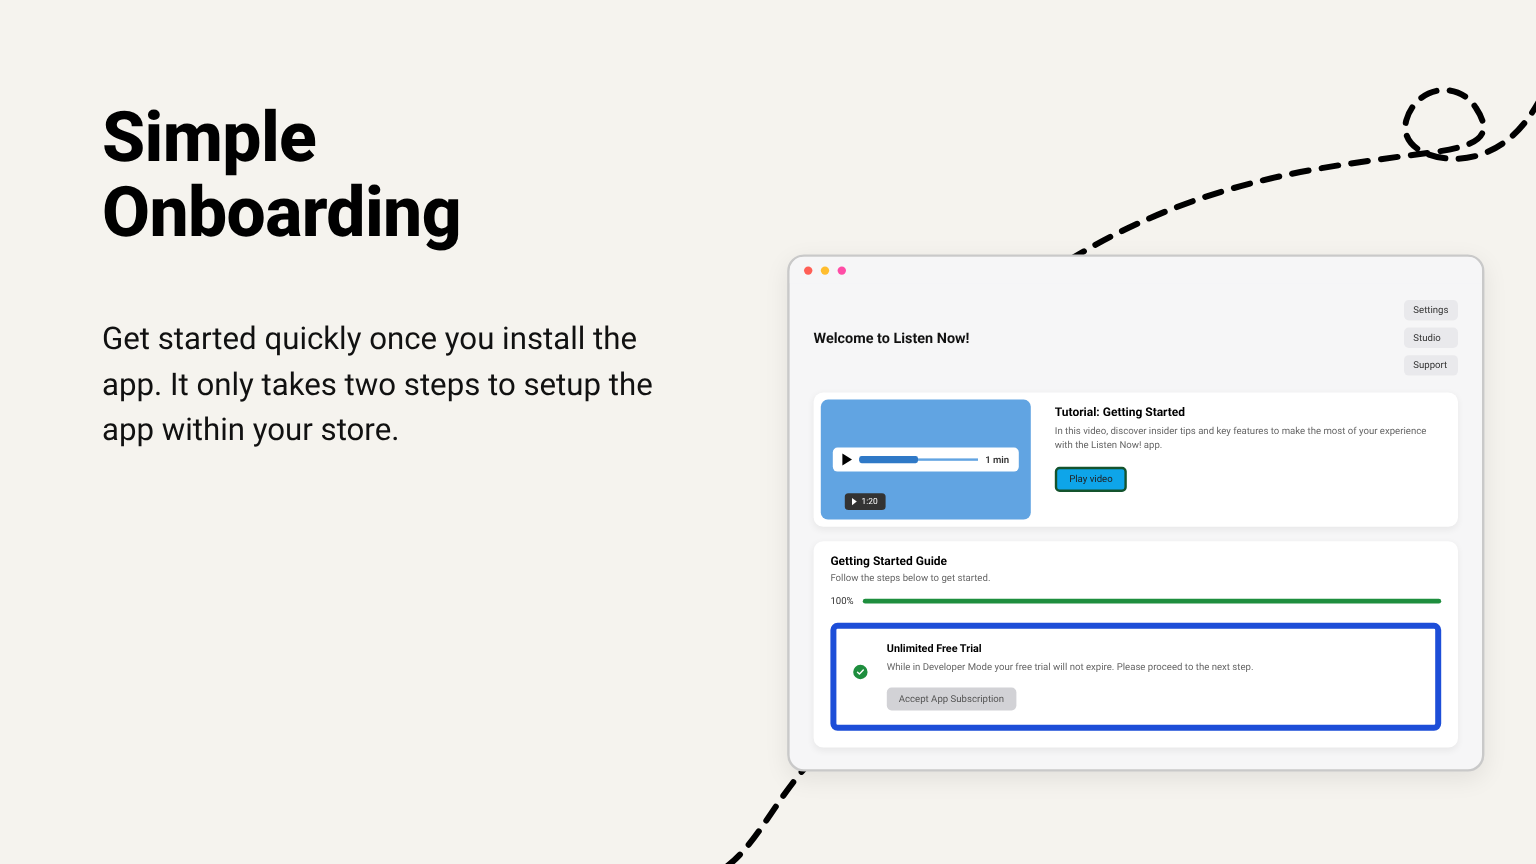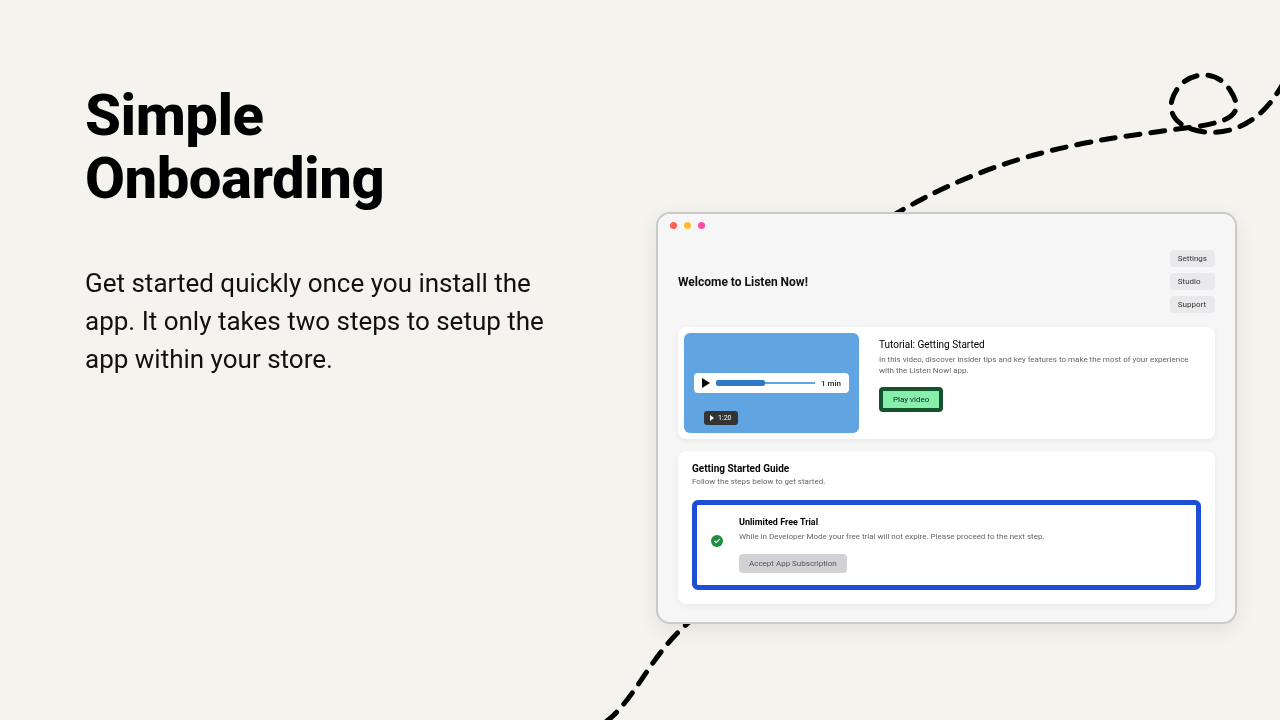--- a/index.html
+++ b/index.html
@@ -132,29 +132,29 @@
     border-radius: 3px;
     display:flex; align-items:center; gap:4px;
   }
   .mini-play {
     width:0;height:0;
     border-left:4px solid #fff;
     border-top:3px solid transparent;
     border-bottom:3px solid transparent;
   }
   .video-meta { flex:1; padding: 12px 14px; }
-  .video-title { font-size: 10px; font-weight: 400; margin-bottom: 5px; }
+  .video-title { font-size: 10px; font-weight: 700; margin-bottom: 5px; }
   .video-desc { font-size: 8px; color:#666; line-height:1.35; margin-bottom: 10px;}
   .btn-outline {
     display:inline-block;
     font-size: 8px;
     padding: 4px 10px;
-    border: 4px solid #14532d;
+    border: 2px solid #14532d;
     border-radius: 4px;
-    background:#86efac;
+    background:#0ea5e9;
     color:#222;
   }
 
   .guide-card {
     background:#fff;
     border-radius:8px;
     box-shadow: 0 2px 6px rgba(0,0,0,0.06);
     padding: 12px 14px 14px;
   }
   .guide-title { font-size: 10px; font-weight: 700; }
@@ -234,20 +234,24 @@
         <div class="video-meta">
           <div class="video-title">Tutorial: Getting Started</div>
           <div class="video-desc">In this video, discover insider tips and key features to make the most of your experience with the Listen Now! app.</div>
           <span class="btn-outline">Play video</span>
         </div>
       </div>
 
       <div class="guide-card">
         <div class="guide-title">Getting Started Guide</div>
         <div class="guide-sub">Follow the steps below to get started.</div>
+        <div class="progress-row">
+          <span class="pct">100%</span>
+          <div class="bar"></div>
+        </div>
         <div class="step">
           <div class="step-check">
             <svg viewBox="0 0 10 10">
                 <path d="M2 5.2 L4 7 L8 3" stroke="#fff" stroke-width="1.5" fill="none" stroke-linecap="round" stroke-linejoin="round"></path>
               </svg>
           </div>
           <div class="step-title">Unlimited Free Trial</div>
           <div class="step-desc">While in Developer Mode your free trial will not expire. Please proceed to the next step.</div>
           <span class="btn-disabled">Accept App Subscription</span>
         </div>

